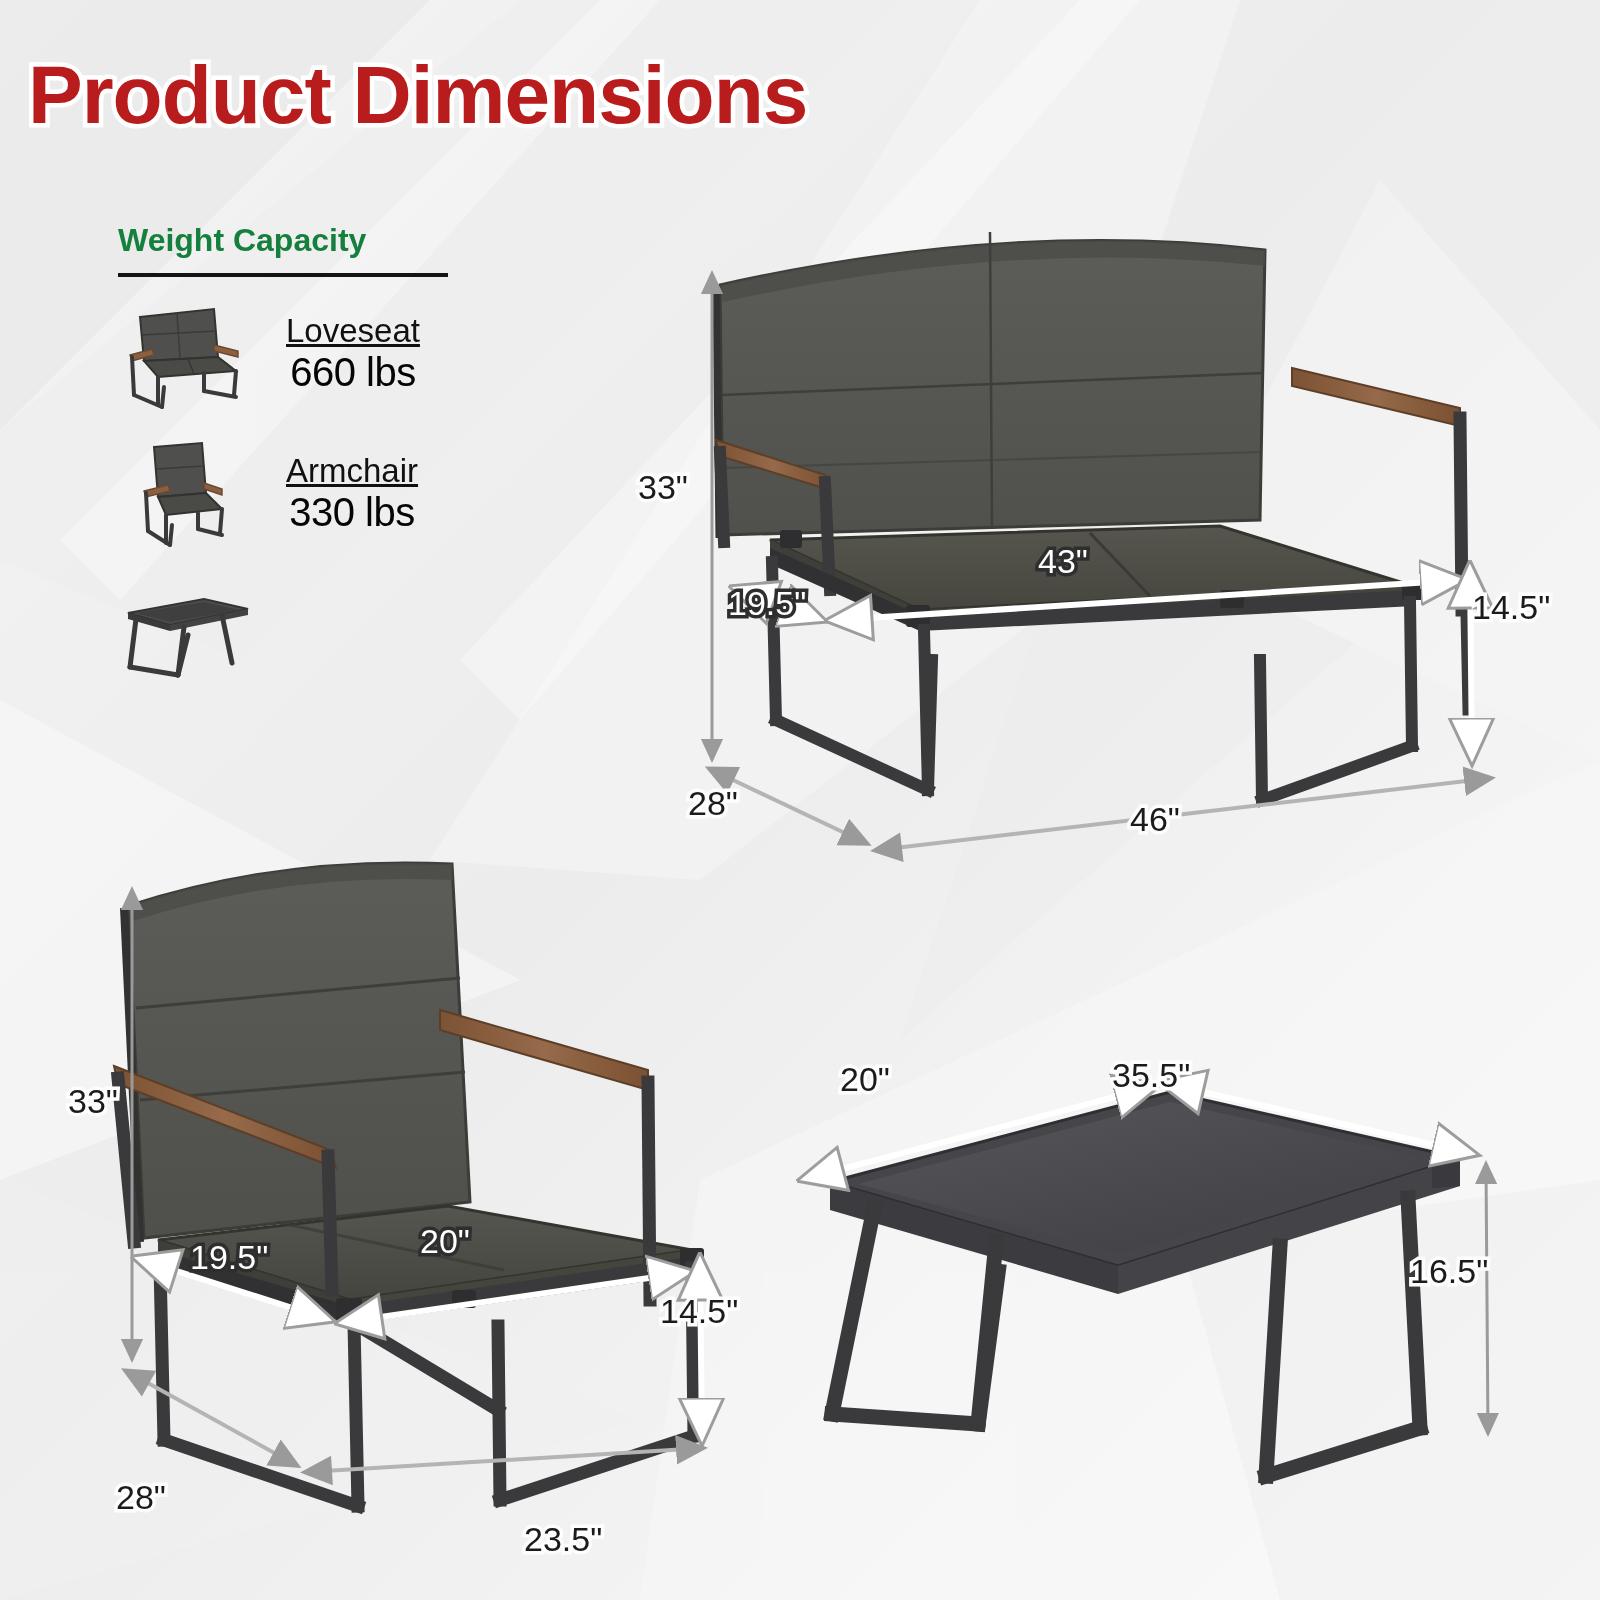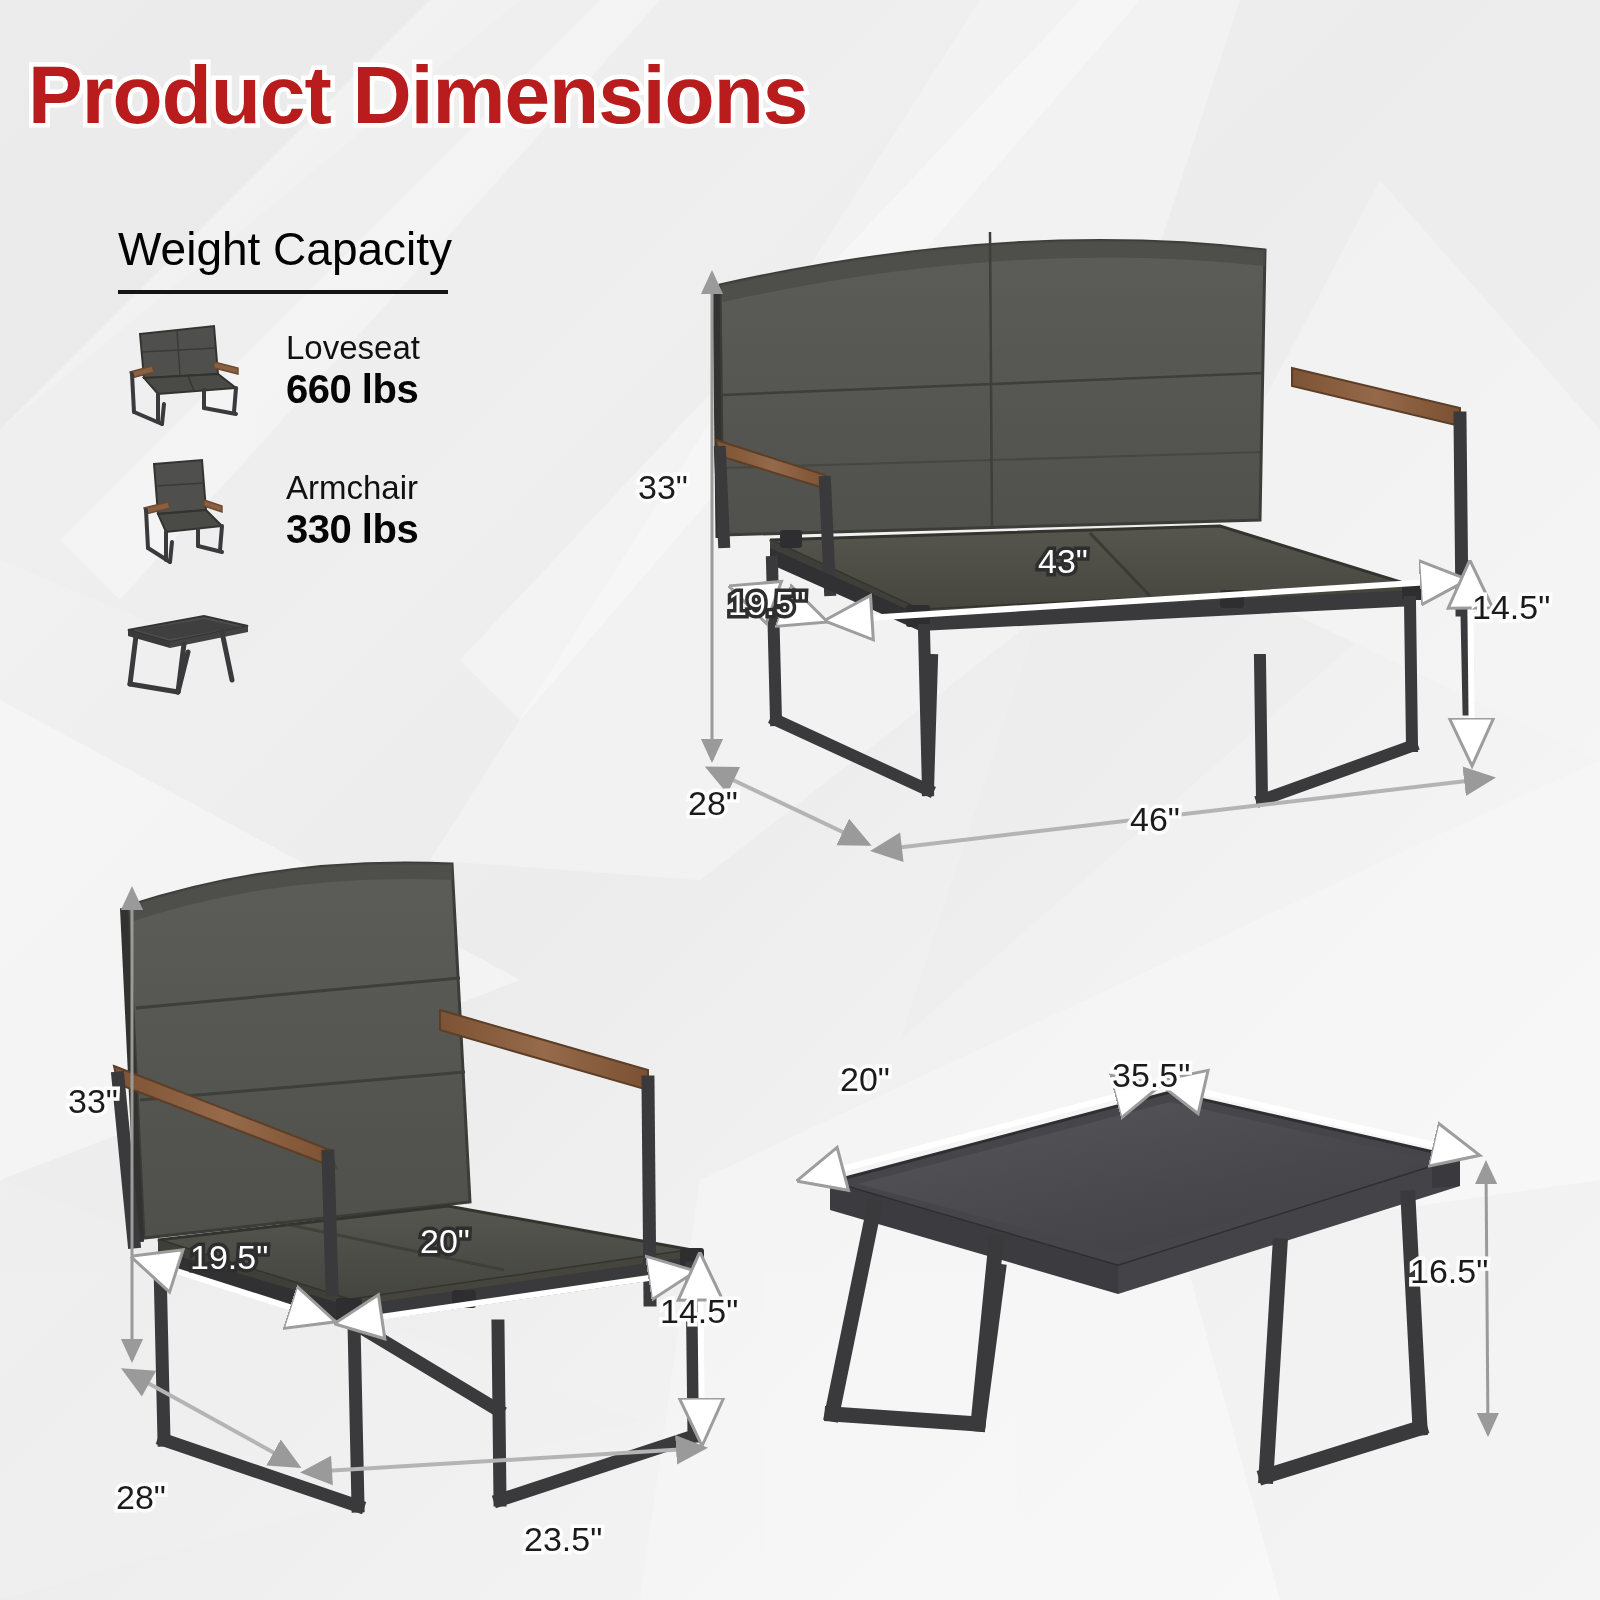--- a/index.html
+++ b/index.html
@@ -18,27 +18,27 @@
     position:absolute; left:28px; top:48px; z-index:30;
     font-size:82px; font-weight:bold; letter-spacing:-1px;
     color:#b91c1c;
     -webkit-text-stroke:9px #ffffff;
     paint-order: stroke fill;
     white-space:nowrap;
   }
 
   
   #wc { position:absolute; left:118px; top:222px; width:420px; z-index:25; }
-  #wc-title { font-size:46px; color:#000000; font-weight:400; letter-spacing:0px; }
+  #wc-title { font-size:32px; color:#15803d; font-weight:700; letter-spacing:0px; }
   #wc-rule { margin-top:14px; width:330px; height:4px; background:#141414; }
   .wc-row { display:flex; align-items:center; height:126px; margin-top:14px; }
   .wc-thumb { width:150px; height:118px; flex:0 0 150px; position:relative; }
   .wc-text { margin-left:18px; }
-  .wc-name { font-size:33px; color:#111; line-height:1.08; font-weight:400; }
-  .wc-val  { font-size:40px; color:#050505; font-weight:bold; line-height:1.15; letter-spacing:-0.5px;}
+  .wc-name { font-size:33px; color:#111; line-height:1.08; font-weight:400;text-decoration:underline; }
+  .wc-val  { font-size:40px; color:#050505; font-weight:normal; line-height:1.15; letter-spacing:-0.5px;text-align:center;}
 
   
   .dim {
     position:absolute; z-index:28; white-space:nowrap;
     font-size:34px; font-weight:400;
   }
   .dim-w { 
     color:#ffffff;
     -webkit-text-stroke:7px #2e2e2e;
     paint-order: stroke fill;

